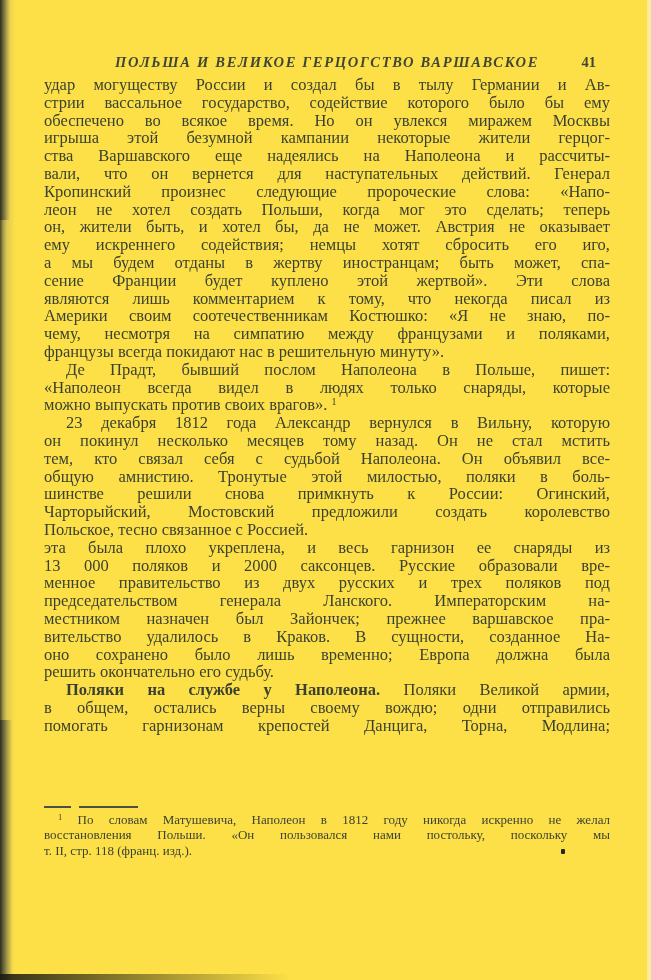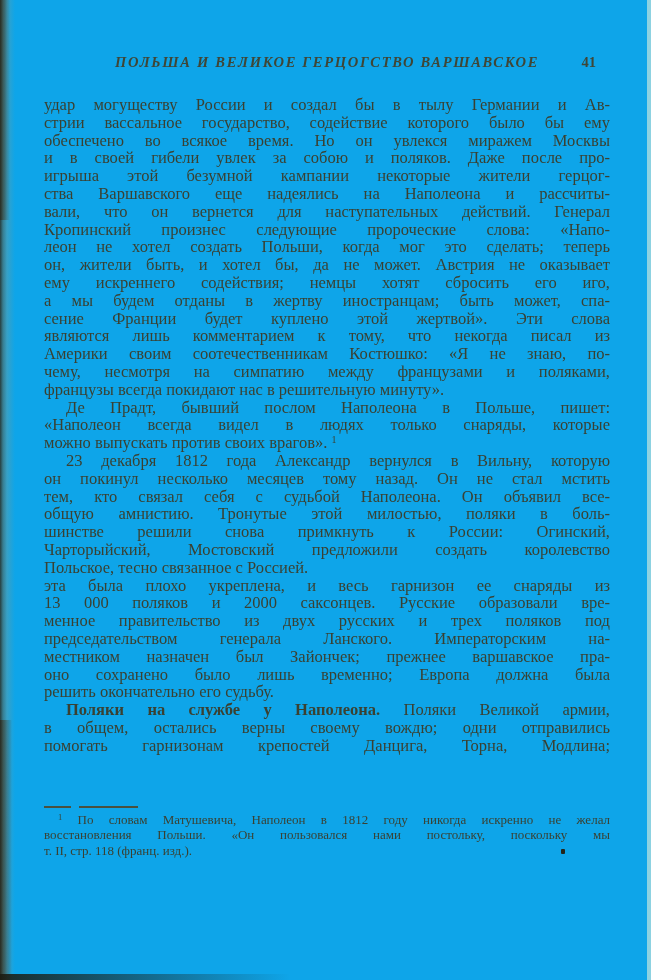--- a/index.html
+++ b/index.html
@@ -57,21 +57,21 @@
     letter-spacing: 1.7px;
     white-space: nowrap;
     color: #3f4636;
   }
   .page-number {
     position: absolute; right: 14px; top: 0;
     font-style: normal; letter-spacing: 0; font-weight: bold;
   }
   
   .body-text {
-    position: absolute; top: 96px; left: 44px; width: 566px;
+    position: absolute; top: 76px; left: 44px; width: 566px;
     font-size: 16.5px;
     line-height: 17.8px;
   }
   .para { margin: 0; }
   .line { text-align: justify; text-align-last: justify; white-space: normal; }
   .line.last { text-align-last: left; }
   .line.first { text-indent: 22px; }
   .b { font-weight: bold; }
   .i { font-style: italic; }
   .sup { font-size: 10px; vertical-align: 5px; line-height: 0; }
@@ -87,39 +87,38 @@
     position: absolute; top: 812px; left: 44px; width: 566px;
     font-size: 13px;
     line-height: 15.3px;
   }
   .footnote .line.first { text-indent: 14px; }
   .footnote .sup { font-size: 8.5px; vertical-align: 4px; }
 </style>
 </head>
 <body>
 
-<div class="page" style="background: #0ea5e9; color: rgb(58, 65, 50); text-decoration: underline;">
+<div class="page" style="background: #fde047; color: rgb(58, 65, 50); text-decoration: underline;">
   <div class="corner-top-left"></div>
   <div class="corner-bottom-left"></div>
   <div class="edge-left"></div>
   <div class="edge-bottom"></div>
   <div class="edge-right"></div>
   <div class="speck"></div>
 
   <div class="header">
     <span>ПОЛЬША И ВЕЛИКОЕ ГЕРЦОГСТВО ВАРШАВСКОЕ</span>
     <span class="page-number">41</span>
   </div>
 
   <div class="body-text" id="body-text">
       <div class="para">
         <div class="line"><span>удар могуществу России и создал бы в тылу Германии и Ав-</span></div>
         <div class="line"><span>стрии вассальное государство, содействие которого было бы ему</span></div>
         <div class="line"><span>обеспечено во всякое время. Но он увлекся миражем Москвы</span></div>
-        <div class="line"><span>и в своей гибели увлек за собою и поляков. Даже после про-</span></div>
         <div class="line"><span>игрыша этой безумной кампании некоторые жители герцог-</span></div>
         <div class="line"><span>ства Варшавского еще надеялись на Наполеона и рассчиты-</span></div>
         <div class="line"><span>вали, что он вернется для наступательных действий. Генерал</span></div>
         <div class="line"><span>Кропинский произнес следующие пророческие слова: «Напо-</span></div>
         <div class="line"><span>леон не хотел создать Польши, когда мог это сделать; теперь</span></div>
         <div class="line"><span>он, жители быть, и хотел бы, да не может. Австрия не оказывает</span></div>
         <div class="line"><span>ему искреннего содействия; немцы хотят сбросить его иго,</span></div>
         <div class="line"><span>а мы будем отданы в жертву иностранцам; быть может, спа-</span></div>
         <div class="line"><span>сение Франции будет куплено этой жертвой». Эти слова</span></div>
         <div class="line"><span>являются лишь комментарием к тому, что некогда писал из</span></div>
@@ -140,20 +139,21 @@
         <div class="line"><span>шинстве решили снова примкнуть к России: Огинский,</span></div>
         <div class="line"><span>Чарторыйский, Мостовский предложили создать королевство</span></div>
         <div class="line last"><span>Польское, тесно связанное с Россией.</span></div>
       </div>
       <div class="para">
         <div class="line"><span>эта была плохо укреплена, и весь гарнизон ее снаряды из</span></div>
         <div class="line"><span>13 000 поляков и 2000 саксонцев. Русские образовали вре-</span></div>
         <div class="line"><span>менное правительство из двух русских и трех поляков под</span></div>
         <div class="line"><span>председательством генерала Ланского. Императорским на-</span></div>
         <div class="line"><span>местником назначен был Зайончек; прежнее варшавское пра-</span></div>
+        <div class="line"><span>вительство удалилось в Краков. В сущности, созданное На-</span></div>
         <div class="line"><span>оно сохранено было лишь временно; Европа должна была</span></div>
         <div class="line last"><span>решить окончательно его судьбу.</span></div>
       </div>
       <div class="para">
         <div class="line first"><span class="b">Поляки на службе у Наполеона.</span><span> Поляки Великой армии,</span></div>
         <div class="line"><span>в общем, остались верны своему вождю; одни отправились</span></div>
         <div class="line"><span>помогать гарнизонам крепостей Данцига, Торна, Модлина;</span></div>
       </div>
     </div>
 

